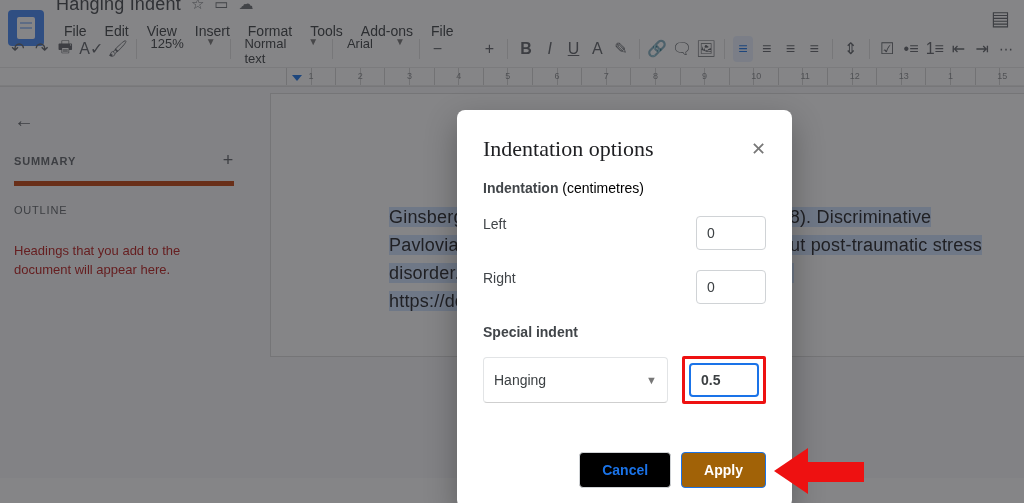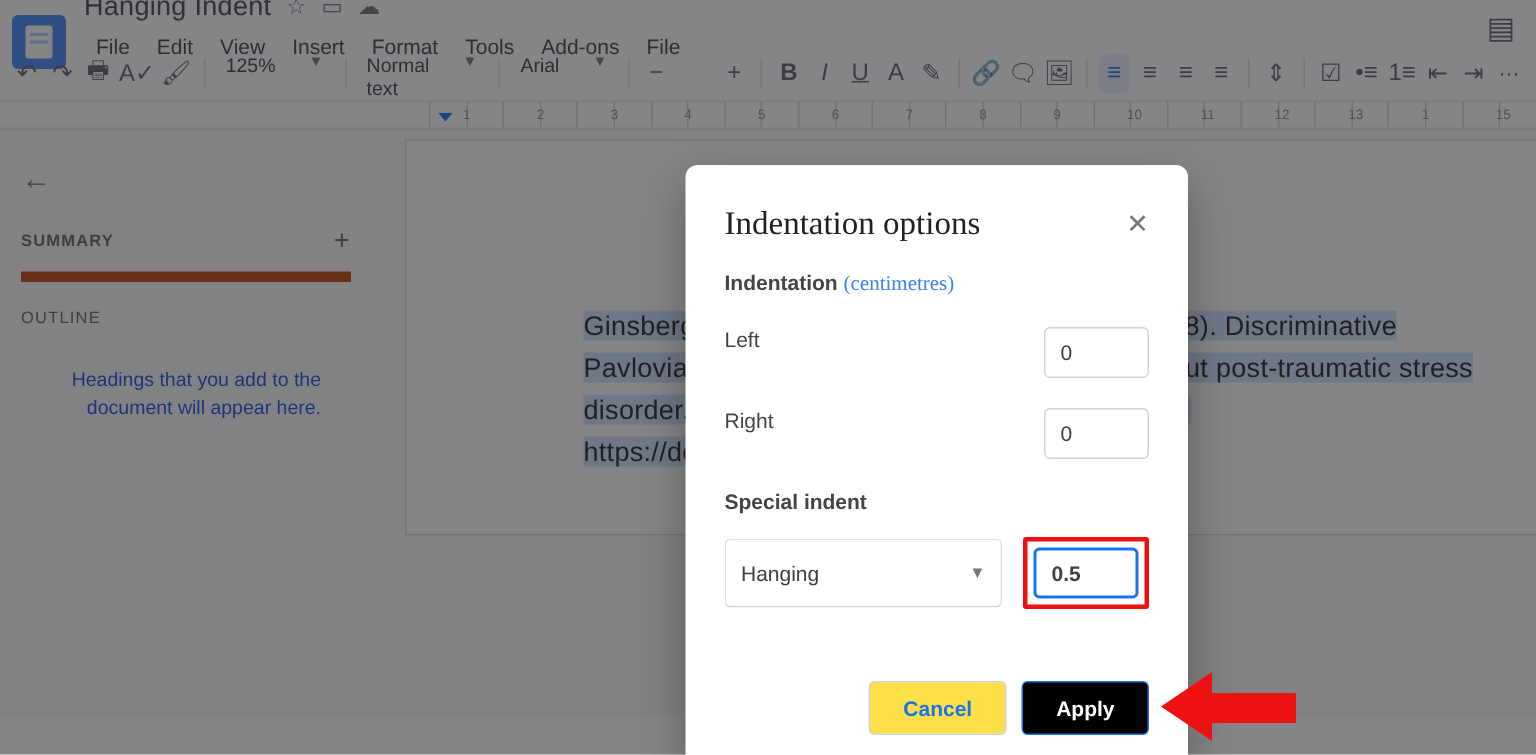--- a/index.html
+++ b/index.html
@@ -32,51 +32,51 @@
   .more-chev { font-size: 14px; }
 
   
   .ruler { height: 18px; background: #fff; border-bottom: 1px solid #eaeaea; position: relative; font-size: 9px; color: #8a8d90; }
   .ruler::before { content: ""; position: absolute; left: 292px; top: 7px; width: 10px; height: 6px; background: #1a73e8; clip-path: polygon(0 0,100% 0,50% 100%); }
 
   
   .workspace { display: flex; height: calc(503px - 30px - 26px - 38px - 18px); background: #f8f9fa; }
   .sidebar { width: 250px; padding: 22px 16px 0 14px; color: #5f6368; }
   .back-arrow { font-size: 20px; color: #5f6368; margin-bottom: 18px; }
-  .summary-row { display: flex; align-items: center; justify-content: space-between; font-size: 11px; letter-spacing: .8px; font-weight: 700; color: #5f6368; padding-bottom: 10px; border-bottom: 7px solid #c2410c; }
+  .summary-row { display: flex; align-items: center; justify-content: space-between; font-size: 11px; letter-spacing: .8px; font-weight: 700; color: #5f6368; padding-bottom: 10px; border-bottom: 5px solid #c2410c; }
   .plus { font-size: 18px; font-weight: 400; }
   .outline-hdr { font-size: 11px; letter-spacing: .8px; font-weight: 400; margin: 18px 0 26px; }
-  .outline-msg { font-size: 13px; line-height: 1.45; color: #1d4ed8; max-width: 200px; text-align: right; }
+  .outline-msg { font-size: 13px; line-height: 1.45; color: #b91c1c; max-width: 200px; }
 
   .page-area { flex: 1; position: relative; overflow: hidden; }
   .page { position: absolute; left: 20px; top: 6px; width: 1040px; background:#fff; border:1px solid #dcdcdc; padding: 110px 110px 40px 118px; }
   .doc-body { font-family: Arial, sans-serif; font-size: 18px; color:#202124; line-height: 1.55; letter-spacing:.2px; }
   .sel { background:#cfe2ff; }
 
   
   .scrim { position: absolute; inset: 0; background: rgba(32,33,36,.55); }
   .dialog { position: absolute; left: 457px; top: 110px; width: 335px; background:#fff; border-radius:8px; box-shadow:0 12px 32px rgba(0,0,0,.3); padding: 26px 26px 20px; }
   .dlg-title-row { display:flex; align-items:center; justify-content:space-between; margin-bottom:18px; }
   .dlg-title { font-family: Liberation Serif, serif; font-size:22px; color:#202124; font-weight: 400;}
   .dlg-close { color:#777; font-size:18px; }
   .section-label { font-size:14px; color:#414549; font-weight:600; }
-  .section-label .unit { font-weight:400; color:#3b82f6;font-family:Liberation Serif, serif; }
+  .section-label .unit { font-weight:400; color:#000000; }
   .row { display:flex; align-items:flex-start; justify-content:space-between; margin-top:20px; }
   .row label { font-size:14px; color:#414549; }
   .num-input { width:70px; height:34px; border:1px solid #d0d3d6; border-radius:4px; padding:0 10px; font-size:14px; color:#3c4043; }
   .section2 { margin-top:20px; font-size:14px; color:#414549; font-weight:600; }
   .special-row { display:flex; align-items:center; gap:14px; margin-top:16px; }
   .select { flex:1; height:46px; border:1px solid #e2e4e6; border-bottom:1px solid #cfcfcf; border-radius:4px; display:flex; align-items:center; justify-content:space-between; padding:0 10px; font-size:14px; color:#3c4043; }
   .select .caret { font-size:11px; color:#777; }
   .special-value-wrap { border:3px solid #e11; padding:4px; border-radius:2px; }
   .special-value { width:70px; height:34px; border:2px solid #1a73e8; border-radius:4px; padding:0 10px; font-size:14px; color:#3c4043;font-weight:bold; }
   .dlg-actions { display:flex; justify-content:flex-end; gap:10px; margin-top:48px; }
   .btn { height:36px; padding:0 22px; border-radius:4px; font-size:14px; font-weight:600; display:flex; align-items:center; }
-  .btn-cancel { background:#fde047; border:1px solid #d0d3d6; color:#1a73e8; }
-  .btn-apply  { background:#000000; color:#fff; border:1px solid #1a73e8; }
+  .btn-cancel { background:#000000; border:1px solid #d0d3d6; color:#1a73e8; }
+  .btn-apply  { background:#a16207; color:#fff; border:1px solid #1a73e8; }
 
   
   .red-arrow { position:absolute; left:774px; top:448px; width:90px; height:46px; }
   .red-arrow .shaft { position:absolute; left:30px; top:14px; width:60px; height:20px; background:#e11; }
   .red-arrow .head  { position:absolute; left:0; top:0; width:0; height:0; border-top:23px solid transparent; border-bottom:23px solid transparent; border-right:34px solid #e11; }
 
   
   .ruler .ticks { position:absolute; left:286px; right:0; top:0; bottom:0; display:flex; }
   .ruler .tick { width:73px; border-left:1px solid #d6d6d6; position:relative; }
   .ruler .tick span { position:absolute; top:3px; left:-3px; }

